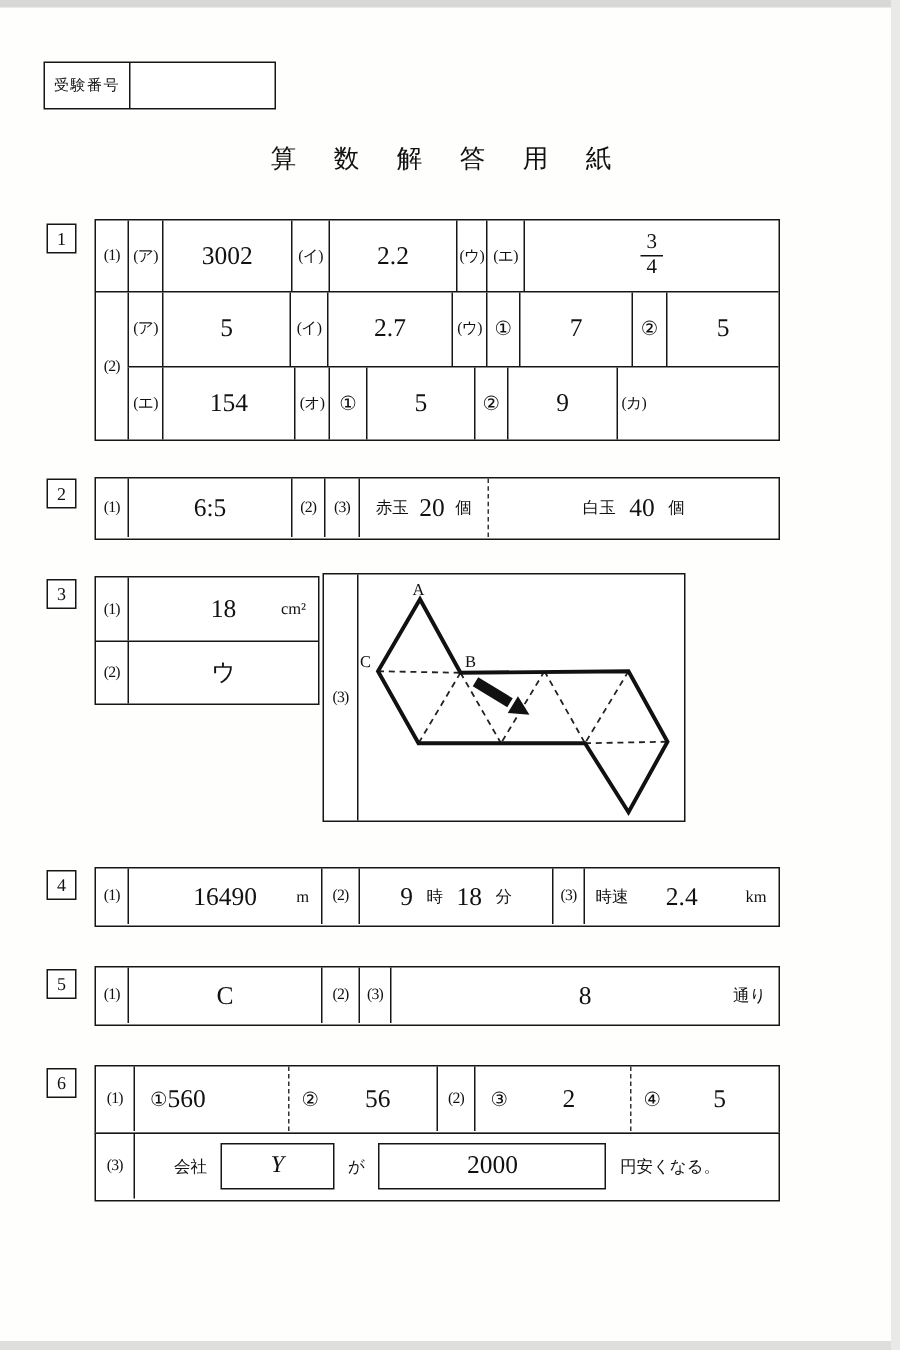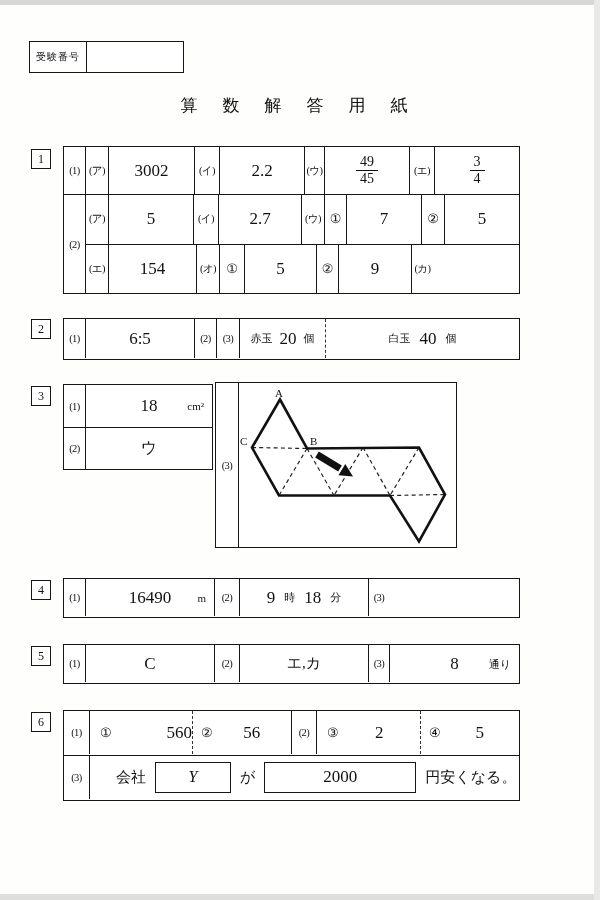--- a/index.html
+++ b/index.html
@@ -28,21 +28,21 @@
   .half.dash{border-left:1.5px dashed #333;}
   .unit-r{position:absolute;right:8px;top:50%;transform:translateY(-50%);font-size:11px;}
   .unit-l{position:absolute;left:7px;top:50%;transform:translateY(-50%);font-size:11px;}
   .examno{position:absolute;left:29px;top:41px;width:155px;height:32px;border:1.5px solid #161616;
           box-sizing:border-box;display:flex;background:#fff;}
   .examno .lab{flex:0 0 57px;display:flex;align-items:center;justify-content:center;
                font-size:10px;letter-spacing:1px;border-right:1.5px solid #161616;box-sizing:border-box;}
   .examno .fld{flex:1;}
   .inbox{border:1.5px solid #161616;display:flex;align-items:center;justify-content:center;
          box-sizing:border-box;background:#fff;}
-  .jp{font-size:15px;}
+  .jp{font-size:11px;}
   svg text{font-size:11px;fill:#111;font-family:"Liberation Serif","DejaVu Serif",serif;}
 </style>
 </head>
 <body>
 
 <div class="page">
 
   <div class="scan-band" style="left:0;top:0;width:600px;height:5px;"></div>
   <div class="scan-band" style="left:0;top:894px;width:600px;height:6px;background:#dededc;"></div>
   <div class="scan-band" style="left:594px;top:0;width:6px;height:900px;background:#e9e9e7;"></div>
@@ -56,26 +56,20 @@
 
   <div class="numbox" style="top:149px;">1</div>
   <div class="tbl" style="left:63px;top:146px;width:457px;height:148px;">
     <div class="tr" style="height:50px;">
       <div class="c key" style="flex:0 0 21px;">(1)</div>
       <div class="c key" style="flex:0 0 23px;">(ア)</div>
       <div class="c val" style="flex:0 0 86px;">3002</div>
       <div class="c key" style="flex:0 0 25px;">(イ)</div>
       <div class="c val" style="flex:0 0 85px;">2.2</div>
       <div class="c key" style="flex:0 0 20px;">(ウ)</div>
-      <div class="c val" style="flex:0 0 85px;">
-        <div class="frac">
-          <span class="fn">49</span>
-          <span>45</span>
-        </div>
-      </div>
       <div class="c key" style="flex:0 0 25px;">(エ)</div>
       <div class="c val" style="flex:1;">
         <div class="frac">
           <span class="fn">3</span>
           <span>4</span>
         </div>
       </div>
     </div>
     <div class="tr" style="height:98px;border-top:1.5px solid #161616;">
       <div class="c key" style="flex:0 0 21px;">(2)</div>
@@ -179,46 +173,50 @@
         <span class="unit-r">m</span>
       </div>
       <div class="c key" style="flex:0 0 25px;">(2)</div>
       <div class="c val" style="flex:0 0 129px;gap:9px;">
         <span>9</span>
         <span class="u">時</span>
         <span>18</span>
         <span class="u">分</span>
       </div>
       <div class="c key" style="flex:0 0 21px;">(3)</div>
+      <div class="c val" style="flex:1;">
+        <span class="unit-l">時速</span>
+        <span>2.4</span>
+        <span class="unit-r">km</span>
+      </div>
     </div>
   </div>
 
   <div class="numbox" style="top:646px;">5</div>
   <div class="tbl" style="left:63px;top:644px;width:457px;height:40px;">
     <div class="tr" style="height:37px;">
       <div class="c key" style="flex:0 0 21px;">(1)</div>
       <div class="c val" style="flex:0 0 129px;">C</div>
       <div class="c key" style="flex:0 0 25px;">(2)</div>
-      <div class="c val" style="flex:0 0 129px;font-size:15px;">エ,カ</div>
       <div class="c key" style="flex:0 0 21px;">(3)</div>
       <div class="c val" style="flex:1;">
         <span>8</span>
         <span class="unit-r">通り</span>
       </div>
     </div>
   </div>
 
   <div class="numbox" style="top:712px;">6</div>
   <div class="tbl" style="left:63px;top:710px;width:457px;height:46px;">
     <div class="tr" style="height:43px;">
       <div class="c key" style="flex:0 0 25px;">(1)</div>
       <div class="c split" style="flex:0 0 202px;">
         <div class="half" style="flex:0 0 102px;">
           <span class="ck" style="margin-left:10px;">①</span>
-          <span class="val" style="flex:1;text-align:right;">560</span>
+          <span class="val" style="flex:1;text-align:left;">560</span>
         </div>
         <div class="half dash" style="flex:1;">
           <span class="ck" style="margin-left:8px;">②</span>
           <span class="val" style="flex:1;text-align:center;">56</span>
         </div>
       </div>
       <div class="c key" style="flex:0 0 25px;">(2)</div>
       <div class="c split" style="flex:1;">
         <div class="half" style="flex:0 0 103px;">
           <span class="ck" style="margin-left:10px;">③</span>

